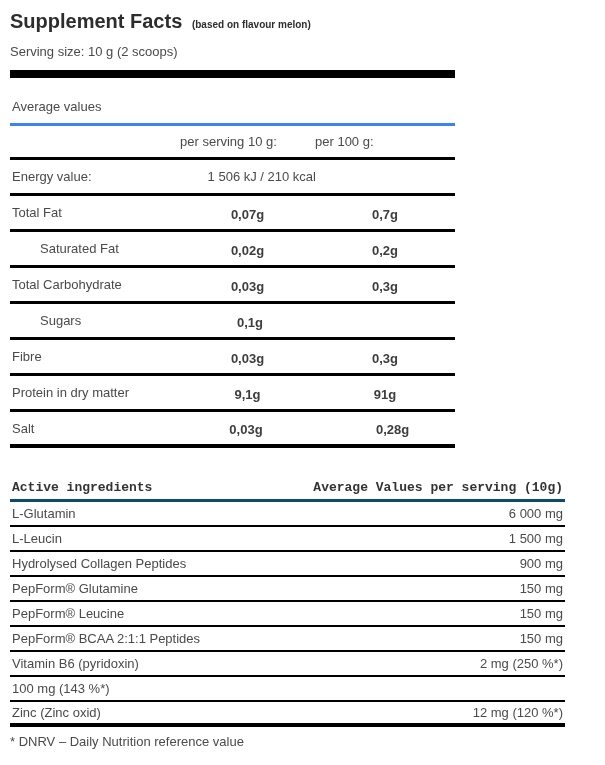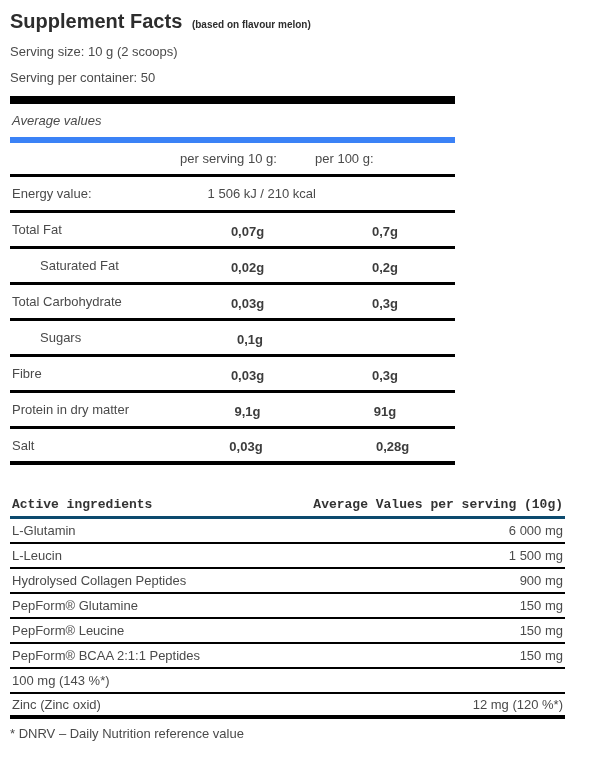--- a/index.html
+++ b/index.html
@@ -14,21 +14,21 @@
 
   
   .title-line { margin-top:2px; }
   .title { font-size:20px; font-weight:bold; color:#2d2d2d; }
   .subtitle { font-size:10px; font-weight:bold; color:#2d2d2d; margin-left:6px; }
   .serving { margin-top:11px; font-size:13px; color:#4a4a4a; }
 
   
   .ntable { width:445px; }
   .thick-bar { width:445px; height:8px; background:#000; margin-top:11px; }
-  .section-label-row { padding:9px 0 9px 2px; border-bottom:6px solid #3b82f6;font-style:italic; }
+  .section-label-row { padding:21px 0 9px 2px; border-bottom:3px solid #3b82f6; }
   .nrow { display:flex; align-items:center; border-bottom:3px solid #000; min-height:36px; }
   .nrow:last-child { border-bottom:4px solid #000;gap:24px; }
   .nrow .lbl { width:170px; padding-left:2px; }
   .nrow .lbl.sub { padding-left:30px; }
   .nrow .v1 { width:135px; }
   .nrow .v2 { width:140px; }
   .nrow.head { min-height:34px; }
   .nrow.head .v1, .nrow.head .v2 { text-align:left; padding-right:4px; }
   .nrow.rt .v1, .nrow.rt .v2 { text-align:right; padding-right:4px; }
   .nrow.ct .v1, .nrow.ct .v2 { text-align:center; font-weight:bold; color:#3d3d3d; padding-top:3px; }
@@ -47,21 +47,20 @@
 </head>
 <body>
 
 <div class="page">
 
   <div class="title-line">
     <span class="title">Supplement Facts</span>
     <span class="subtitle">(based on flavour melon)</span>
   </div>
   <div class="serving">Serving size: 10 g (2 scoops)</div>
-  <div class="serving">Serving per container: 50</div>
 
   <div class="thick-bar"></div>
 
   <div class="ntable">
 
     <div class="section-label-row">Average values</div>
 
     <div class="nrow head">
       <div class="lbl"></div>
       <div class="v1">per serving 10 g:</div>
@@ -146,20 +145,24 @@
     <div class="irow">
       <div class="iname">PepForm®  Leucine</div>
       <div class="iamount">150 mg</div>
     </div>
 
     <div class="irow">
       <div class="iname">PepForm® BCAA 2:1:1 Peptides</div>
       <div class="iamount">150 mg</div>
     </div>
 
+    <div class="irow">
+      <div class="iname">Vitamin B6 (pyridoxin)</div>
+      <div class="iamount">2 mg (250 %*)</div>
+    </div>
 
     <div class="irow">
       <div class="iamount">100 mg (143 %*)</div>
     </div>
 
     <div class="irow last">
       <div class="iname">Zinc (Zinc oxid)</div>
       <div class="iamount">12 mg (120 %*)</div>
     </div>
 

